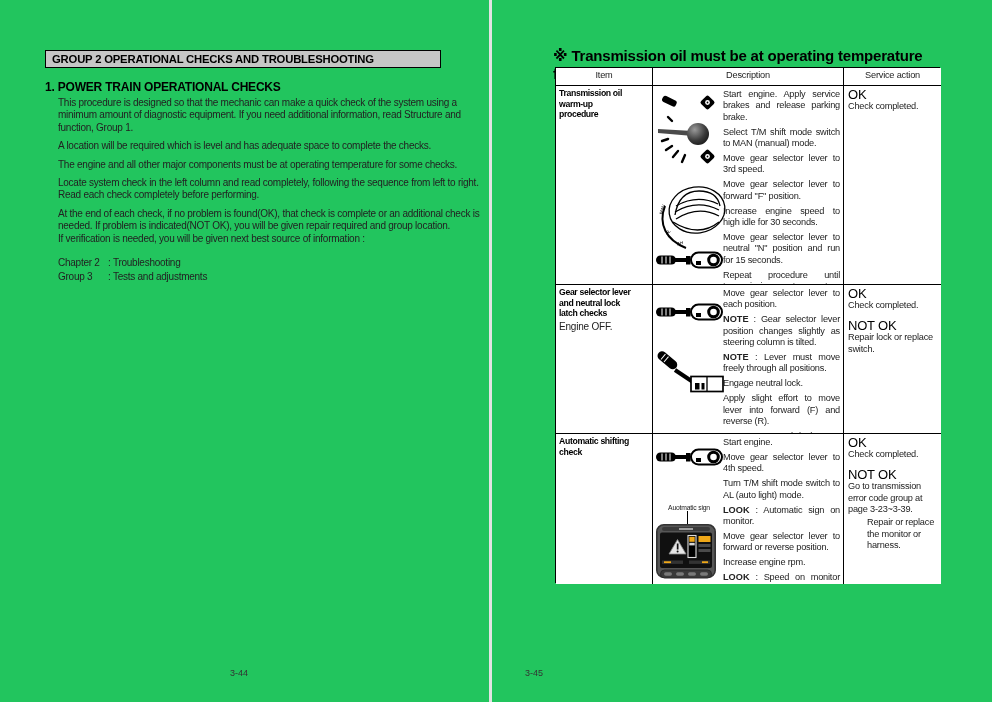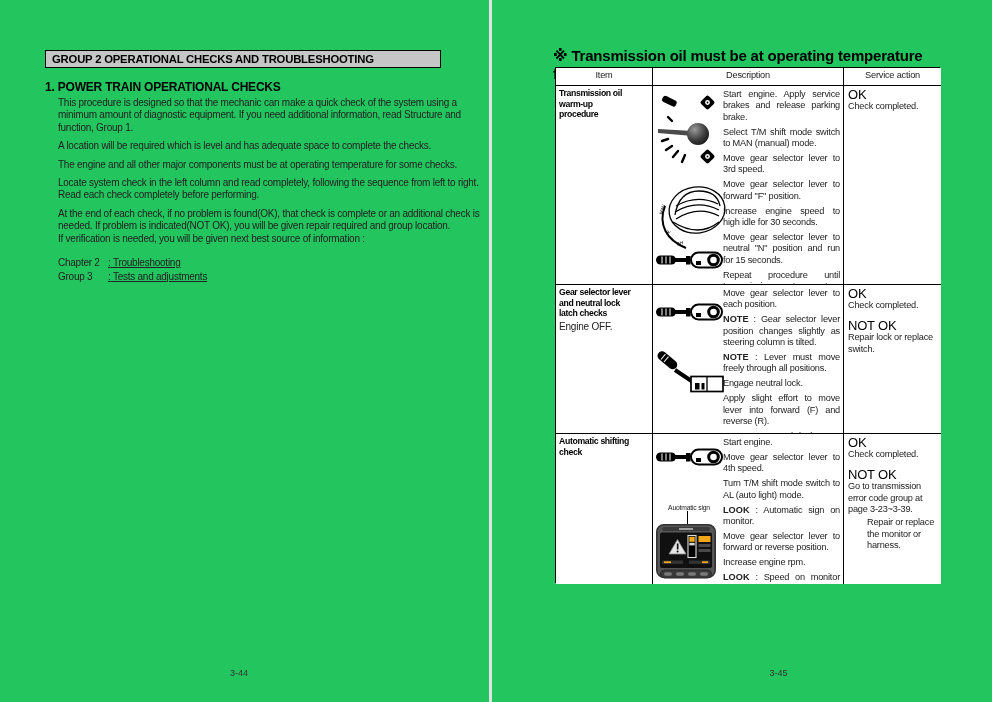--- a/index.html
+++ b/index.html
@@ -19,21 +19,21 @@
   .section-title{
     position:absolute;left:45px;top:80px;width:400px;
     font-weight:bold;font-size:12px;letter-spacing:-0.2px;color:#000;
   }
   .body-text{
     position:absolute;left:58px;top:97px;width:400px;
     font-size:10px;letter-spacing:-0.25px;line-height:12.4px;color:#222;
   }
   .body-text p{margin:0 0 6px 0;}
   .ln{display:block;white-space:nowrap;}
-  .refs{margin-top:11px;text-decoration:underline;}
+  .refs{margin-top:11px;}
   .ref-row{line-height:13.5px;}
   .ref-label{display:inline-block;width:50px;}
   .page-num-left{
     position:absolute;left:45px;top:668px;width:388px;text-align:center;
     font-size:9px;color:#333;
   }
 
   
   .table-note{
     position:absolute;left:553px;top:47px;width:390px;
@@ -58,21 +58,21 @@
   .desc-text{margin-left:70px;padding:3px 3px 0 0;text-align:justify;}
   .desc-text p{margin:0 0 3.5px 0;}
   .desc-text b{letter-spacing:0;}
   .svc-cell{padding:3px 3px 0 4px;}
   .svc-status{font-weight:normal;font-size:13px;color:#000;}
   .svc-text{margin-top:0.5px;}
   .svc-text2{margin-top:2px;margin-left:19px;}
   .svc-text2:empty{display:none;}
   .svc-block + .svc-block{margin-top:9px;}
   .page-num-right{
-    position:absolute;left:586px;top:668px;width:385px;text-align:center;
+    position:absolute;left:525px;top:668px;width:385px;
     font-size:9px;color:#333;
   }
 
   
   .illus{position:absolute;}
   .autosign-label{
     position:absolute;left:0;top:68px;width:72px;text-align:center;
     font-size:6.8px;letter-spacing:-0.2px;color:#222;
   }
   .autosign-line{position:absolute;left:34px;top:77px;width:1px;height:13px;background:#000;}

